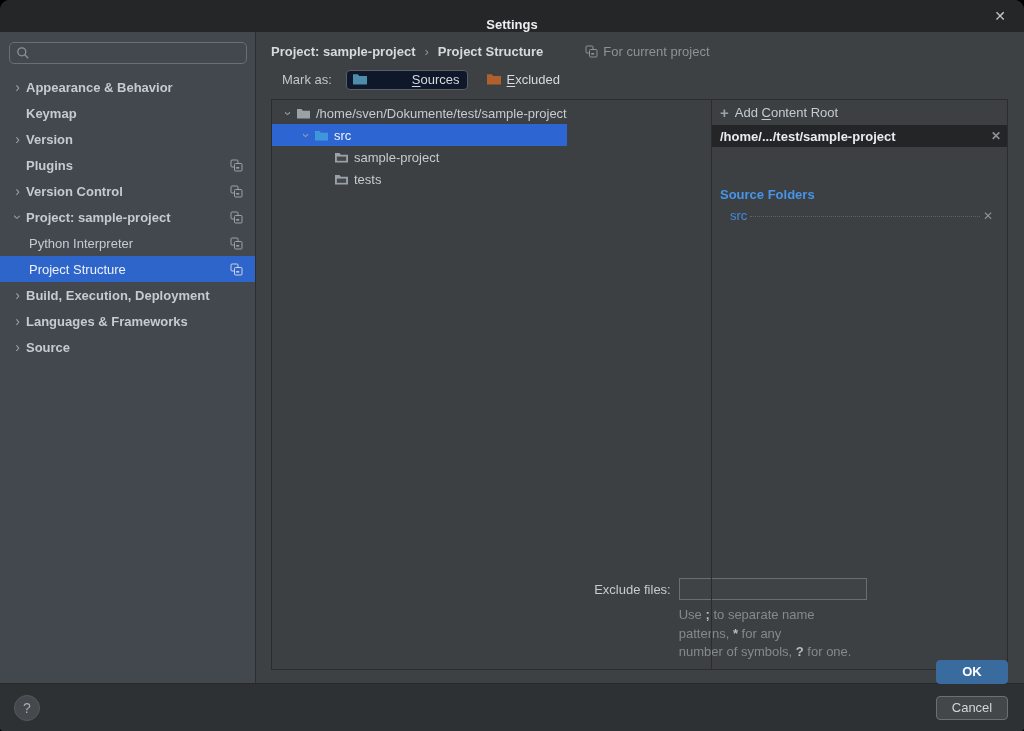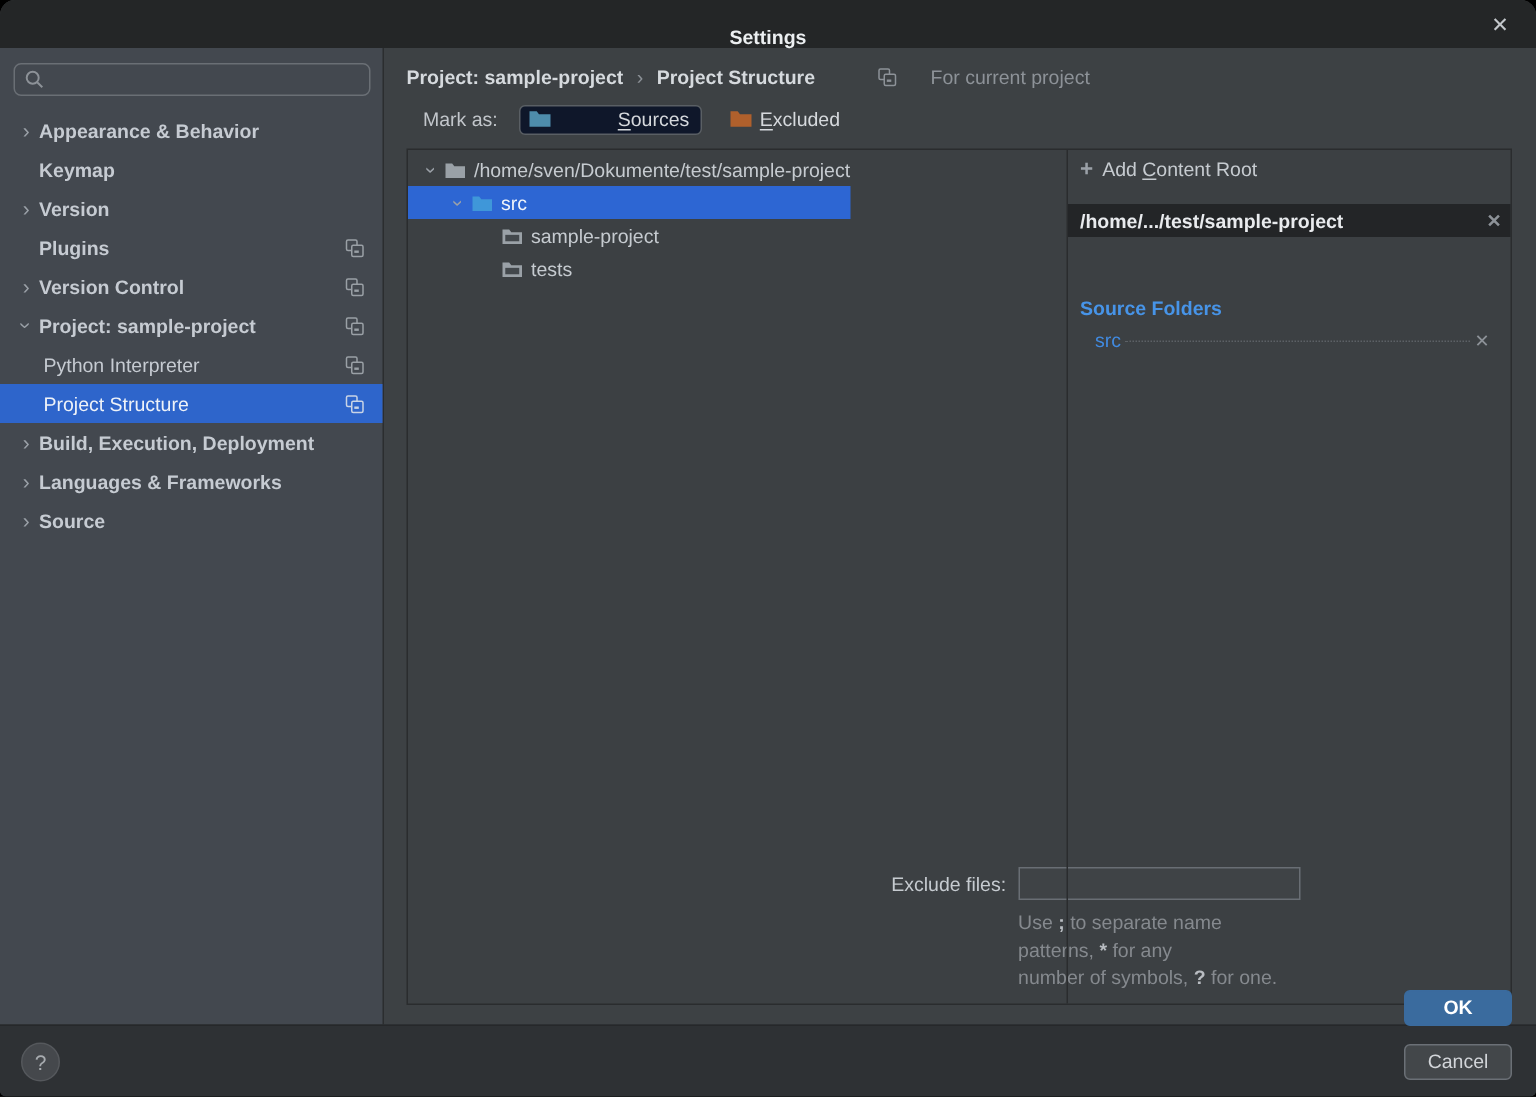--- a/index.html
+++ b/index.html
@@ -20,21 +20,21 @@
   .nav-item.child{padding-left:29px;font-weight:normal;}
   .nav-item.selected{background:#2e65cb;color:#eef2f8;}
   .scope-ic{margin-left:auto;margin-right:12px;display:flex;}
   .chev.expanded{transform:rotate(90deg);}
   .chev.expanded,.chev.collapsed{display:inline-block;}
   
   .content{flex:1;display:flex;flex-direction:column;padding:6px 16px 0 15px;min-width:0;}
   .crumbs{height:26px;display:flex;align-items:center;font-size:13px;}
   .crumb{font-weight:bold;color:#d6dade;}
   .crumb-sep{color:#8d9298;padding:0 9px;font-size:13px;}
-  .crumb-scope{margin-left:42px;display:flex;align-items:center;gap:22px;color:#8d9298;font-size:13px;justify-content:flex-end;}
+  .crumb-scope{margin-left:42px;display:flex;align-items:center;gap:5px;color:#8d9298;font-size:13px;justify-content:flex-end;}
   .markas{height:31px;display:flex;align-items:center;padding-left:11px;font-size:13px;color:#c2c6cb;}
   .chip{display:flex;align-items:center;gap:5px;margin-left:14px;padding:2px 8px 3px 6px;border-radius:4px;color:#d6d9dd;cursor:default;}
   .chip.selected{background:#0f172a;border:1px solid #5a5f64;padding:1px 7px 2px 5px;gap:44px;}
   .chip.plain{margin-left:2px;padding-left:16px;}
   .mn{text-decoration:underline;text-underline-offset:2px;}
   
   .panels{height:571px;display:flex;border:1px solid #2a2c2e;background:#3c4043;margin-top:4px;}
   .treepanel{flex:1;display:flex;min-width:0;}
   .tree{padding-top:2px;}
   .trow{height:22px;display:flex;align-items:center;font-size:13px;color:#c6cbd0;cursor:default;white-space:nowrap;}
@@ -49,21 +49,21 @@
   .exclude{margin-top:auto;padding:0 8px 8px 4px;}
   .exclude-row{display:flex;align-items:center;}
   .exclude-row label{width:100px;text-align:right;margin-right:8px;color:#c6cbd0;font-size:13px;}
   .exclude-row input{flex:1;height:22px;background:#3f4346;border:1px solid #696e74;color:#d0d4d8;font-size:13px;padding:0 5px;outline:none;}
   .exclude-help{margin:6px 0 0 108px;color:#85898e;font-size:13px;line-height:1.4;}
   .hl{color:#b9bdc2;font-weight:bold;}
   
   .rightpanel{width:296px;flex:0 0 296px;border-left:1px solid #2a2c2e;display:flex;flex-direction:column;font-size:13px;}
   .addroot{height:25px;display:flex;align-items:center;gap:6px;padding:0 8px;color:#c6cbd0;cursor:default;}
   .addroot .plus{color:#9ba1a8;font-size:15px;font-weight:bold;}
-  .rootrow{height:22px;display:flex;align-items:center;background:#232527;color:#e9ebee;font-weight:bold;padding:0 6px 0 8px;margin-top:11px;}
+  .rootrow{height:22px;display:flex;align-items:center;background:#232527;color:#e9ebee;font-weight:bold;padding:0 6px 0 8px;}
   .rootrow .x,.srcrow .x{margin-left:auto;color:#8d9298;font-size:12px;cursor:default;}
   .sf-title{padding:8px 10px 3px 8px;font-weight:bold;color:#4794e8;margin-top:32px;}
   .srcrow{display:flex;align-items:baseline;padding:3px 14px 2px 18px;color:#418ae0;}
   .leader{flex:1;border-bottom:1px dotted #5c6166;margin:0 3px;transform:translateY(-3px);}
   
   .footer{height:48px;flex:0 0 48px;background:#2e3134;border-top:1px solid #26282a;display:flex;align-items:center;padding:0 16px 0 14px;}
   .help-btn{width:26px;height:26px;border-radius:50%;background:#45484c;border:1px solid #55585c;color:#a8acb0;font-size:14px;display:flex;align-items:center;justify-content:center;cursor:default;}
   .btns{margin-left:auto;display:flex;gap:12px;flex-direction:column;}
   .btn{height:24px;min-width:72px;border-radius:4px;font-size:13px;display:flex;align-items:center;justify-content:center;padding:0 10px;cursor:default;}
   .btn.ok{background:#3a6b9e;border:1px solid #3a6b9e;color:#fff;font-weight:bold;}

